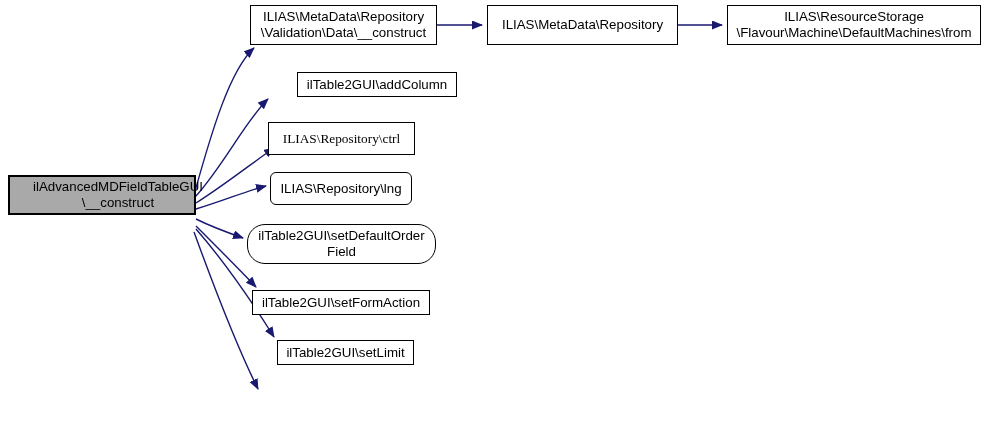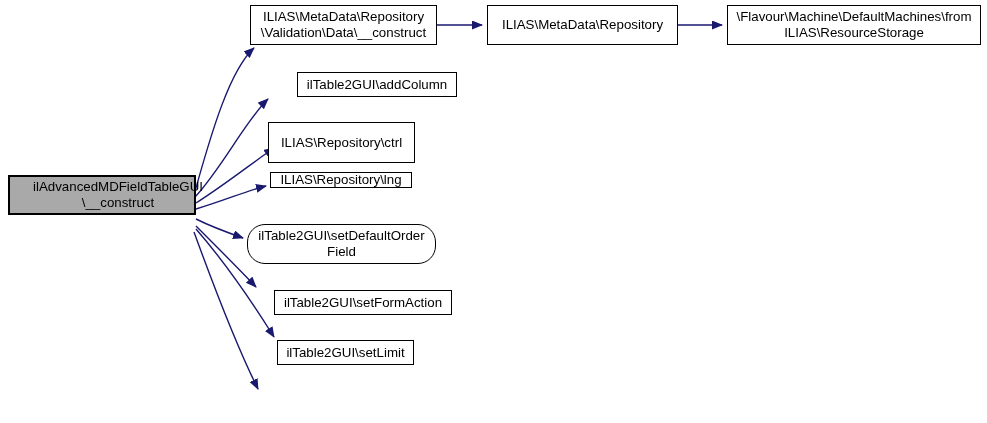--- a/index.html
+++ b/index.html
@@ -83,42 +83,42 @@
   <div class="node" style="left:250px; top:5px; width:187px; height:40px;">
     <span>ILIAS\MetaData\Repository</span>
     <span>\Validation\Data\__construct</span>
   </div>
 
   <div class="node" style="left:487px; top:5px; width:191px; height:40px;">
     <span>ILIAS\MetaData\Repository</span>
   </div>
 
   <div class="node" style="left:727px; top:5px; width:254px; height:40px;">
+    <span>ILIAS\ResourceStorage</span>
     <span>\Flavour\Machine\DefaultMachines\from</span>
-    <span>ILIAS\ResourceStorage</span>
   </div>
 
   <div class="node" style="left:262px; top:72px; width:160px; height:25px;margin-left:35px;">
     <span>ilTable2GUI\addColumn</span>
   </div>
 
-  <div class="node" style="left:268px; top:122px; width:147px; height:41px;">
+  <div class="node" style="left:268px; top:122px; width:147px; height:33px;font-family:Liberation Serif, serif;">
     <span>ILIAS\Repository\ctrl</span>
   </div>
 
-  <div class="node" style="left:270px; top:172px; width:142px; height:16px;">
+  <div class="node" style="left:270px; top:172px; width:142px; height:33px;border-radius:6px;">
     <span>ILIAS\Repository\lng</span>
   </div>
 
   <div class="node" style="left:247px; top:224px; width:189px; height:40px;border-radius:18px;">
     <span>ilTable2GUI\setDefaultOrder</span>
     <span>Field</span>
   </div>
 
-  <div class="node" style="left:252px; top:290px; width:178px; height:25px;margin-left:22px;">
+  <div class="node" style="left:252px; top:290px; width:178px; height:25px;">
     <span>ilTable2GUI\setFormAction</span>
   </div>
 
   <div class="node" style="left:277px; top:340px; width:137px; height:25px;">
     <span>ilTable2GUI\setLimit</span>
   </div>
 
 
 </div>
 

